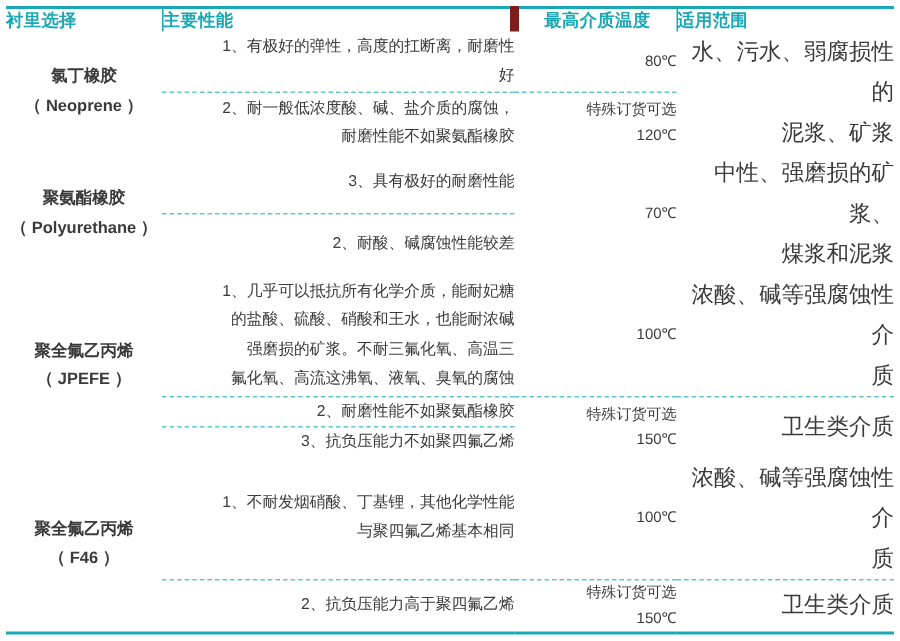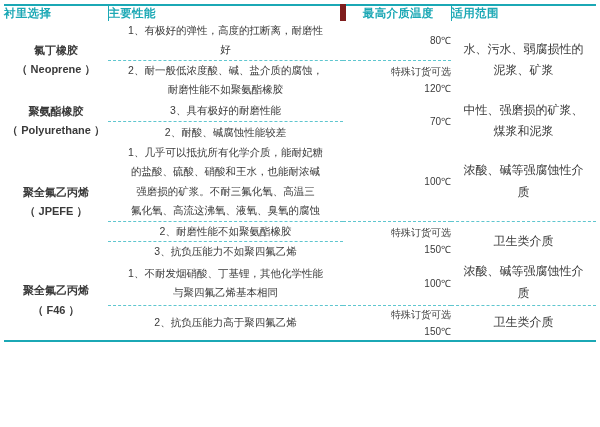--- a/index.html
+++ b/index.html
@@ -53,36 +53,36 @@
     font-weight: bold;
     line-height: 1.75;
     padding: 4px 4px;
   }
   .cell-perf {
     border-right: 1px solid #1ba8b5;
     color: #3a3a3a;
     font-size: 10.5px;
     line-height: 1.85;
     padding: 7px 10px 7px 10px;
-    text-align: center;
+    text-align: right;
   }
   .cell-temp {
     border-right: 1px solid #1ba8b5;
     text-align: right;
     color: #3a3a3a;
     font-size: 10px;
     line-height: 1.7;
     padding: 6px 4px;
   }
   .cell-scope {
     color: #3a3a3a;
-    font-size: 12px;
+    font-size: 15px;
     line-height: 1.8;
     padding: 7px 10px 7px 12px;
-    text-align: center;
+    text-align: right;
   }
   .grp-sep td {
     border-top: 1.2px solid #1ba8b5;
   }
   .sub-sep td.sub-line {
     border-top: 1px dashed #5fc6cf;
   }
   .perf-line { display: block; }
 </style>
 </head>

